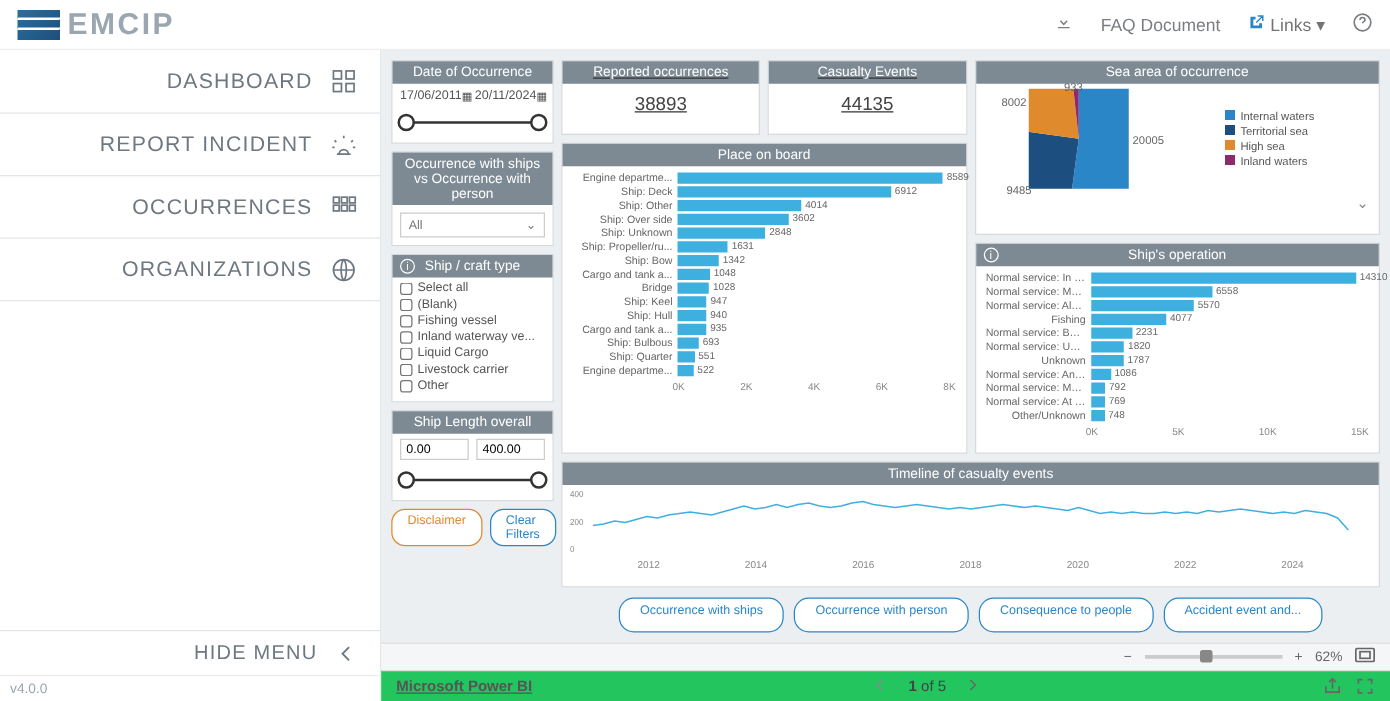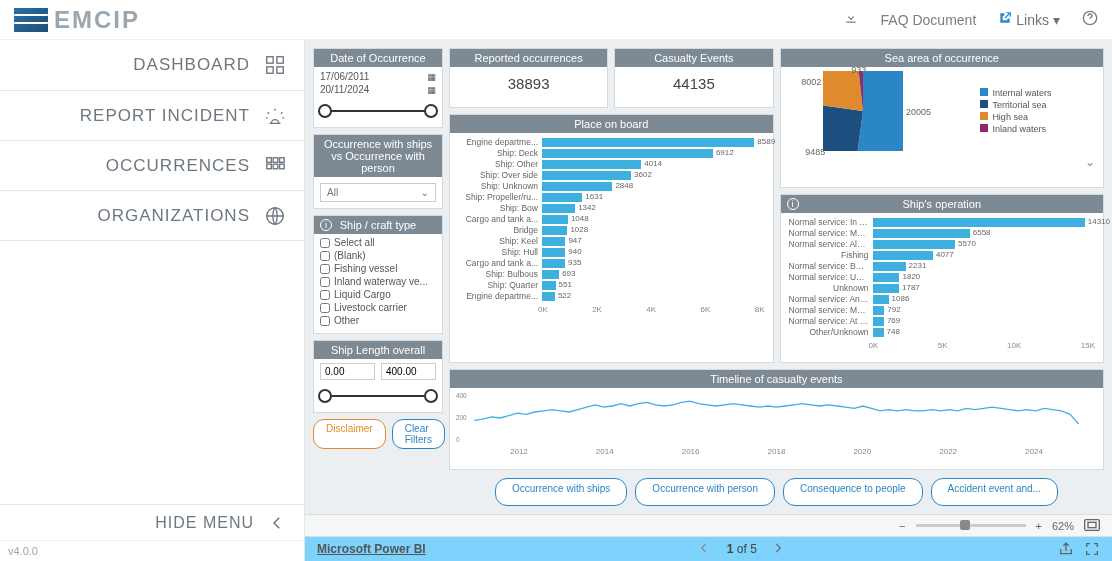--- a/index.html
+++ b/index.html
@@ -28,38 +28,38 @@
 
 .main { flex: 1; display: flex; flex-direction: column; background: #eceff1; }
 .dashboard { flex: 1; padding: 8px; display: grid; grid-template-columns: 130px 1fr 1fr; gap: 6px; grid-template-rows: auto auto auto auto auto; overflow: hidden; }
 .panel { background: #fff; border: 1px solid #d6dadd; display: flex; flex-direction: column; }
 .panel-title { background: #7d8a94; color: #fff; font-size: 11px; text-align: center; padding: 3px 4px; display:flex; justify-content:center; align-items:center; gap:6px; position:relative; }
 .panel-title .info { position:absolute; left:6px; width:12px; height:12px; border:1px solid #fff; border-radius:50%; display:flex; align-items:center; justify-content:center; font-size:9px; }
 
 
 .filters { grid-column: 1; grid-row: 1 / span 5; display: flex; flex-direction: column; gap: 6px; background: transparent; border: none; }
 .filter-box { background:#fff; border:1px solid #d6dadd; }
-.date-inputs { display:flex; flex-direction:column; gap:2px; padding:4px 6px; }
+.date-inputs { display:flex; flex-direction:row; gap:2px; padding:4px 6px; }
 .date-inputs .d-row { display:flex; align-items:center; justify-content:space-between; font-size:10px; color:#555; }
 .slider-track { position:relative; height:20px; margin:2px 8px 6px; }
 .slider-line { position:absolute; top:9px; left:0; right:0; height:2px; background:#333; }
 .slider-knob { position:absolute; top:3px; width:14px; height:14px; border:2px solid #333; border-radius:50%; background:#fff; }
 .dropdown { margin:6px; border:1px solid #ccc; padding:3px 6px; font-size:10px; color:#777; display:flex; justify-content:space-between; align-items:center; }
 .checklist { padding: 2px 6px 6px; font-size:10px; color:#555; }
 .checklist label { display:flex; align-items:center; gap:4px; padding:1px 0; }
 .checklist input { width:10px; height:10px; }
 .len-inputs { display:flex; gap:6px; padding:4px 6px; }
 .len-inputs input { width:50%; border:1px solid #ccc; padding:2px 4px; font-size:10px; }
 .btn-row { display:flex; gap:6px; }
 .pill-btn { border:1px solid; border-radius:11px; padding:3px 12px; font-size:10px; background:#fff; cursor:pointer; }
 .pill-disclaimer { color:#e08a2e; border-color:#e08a2e; }
 .pill-clear { color:#2a86c7; border-color:#2a86c7; }
 
 
-.metrics { grid-column: 2; grid-row: 1; display:flex; gap:6px; }
+.metrics { grid-column: 2; grid-row: 1; display:flex; gap:6px;text-decoration:underline; }
 .metric { flex:1; background:#fff; border:1px solid #d6dadd; }
 .metric .panel-title { font-size:11px; }
 .metric .val { text-align:center; font-size:15px; padding:8px 0; color:#444; }
 
 
 .pie-panel { grid-column:3; grid-row:1 / span 2; }
 .pie-body { display:flex; align-items:center; justify-content:space-around; padding:4px; }
 .pie-chart { width:80px; height:80px; position:relative; }
 .pie-labels { position:absolute; font-size:9px; color:#666; }
 .legend { font-size:9px; color:#555; display:flex; flex-direction:column; gap:2px; min-width:80px; }
@@ -85,21 +85,21 @@
 
 
 .page-tabs { grid-column:2 / span 2; grid-row:5; background:transparent; border:none; display:flex; gap:8px; justify-content:center; padding-top:2px; }
 .page-tab { border:1px solid #2a86c7; border-radius:12px; font-size:10px; padding:4px 16px; color:#2a86c7; background:#fff; cursor:pointer; white-space:nowrap; }
 .page-tab.active { background:#2a86c7; color:#fff; }
 
 
 .zoombar { height:22px; background:#f5f6f7; border-top:1px solid #ddd; display:flex; align-items:center; justify-content:flex-end; padding:0 12px; gap:10px; font-size:11px; color:#666; }
 .zoom-slider { width:110px; height:3px; background:#ccc; position:relative; }
 .zoom-slider .k { position:absolute; top:-4px; left:40%; width:10px; height:10px; background:#888; border-radius:2px; }
-.pager { height:19px; background:#7dd3fc; border-top:1px solid #ddd; display:flex; align-items:center; padding:12px 12px; font-size:12px; color:#444; }
+.pager { height:19px; background:#22c55e; border-top:1px solid #ddd; display:flex; align-items:center; padding:12px 12px; font-size:12px; color:#444; }
 .pager .brand { color:#555; text-decoration:underline; font-weight:600; }
 .pager .center { flex:1; display:flex; justify-content:center; align-items:center; gap:14px; }
 .pager .ico { width:16px; height:16px; cursor:pointer; color:#666; }
 </style>
 </head>
 <body>
 
 <div class="header">
   <div class="logo-block">
     <div class="logo-swatch"></div>

